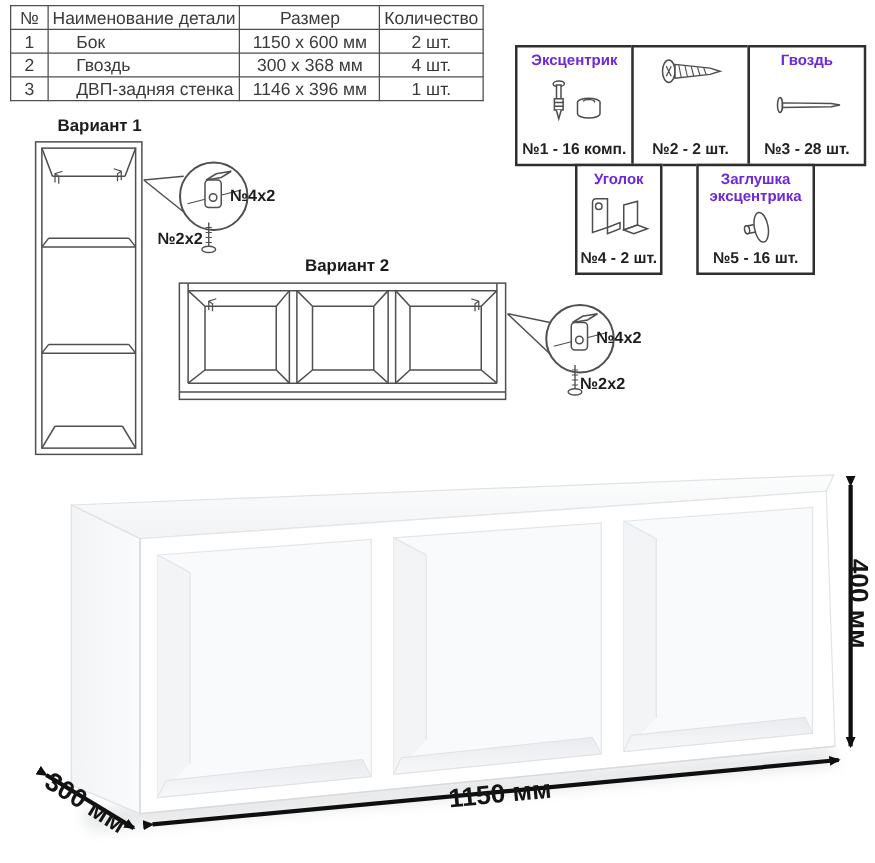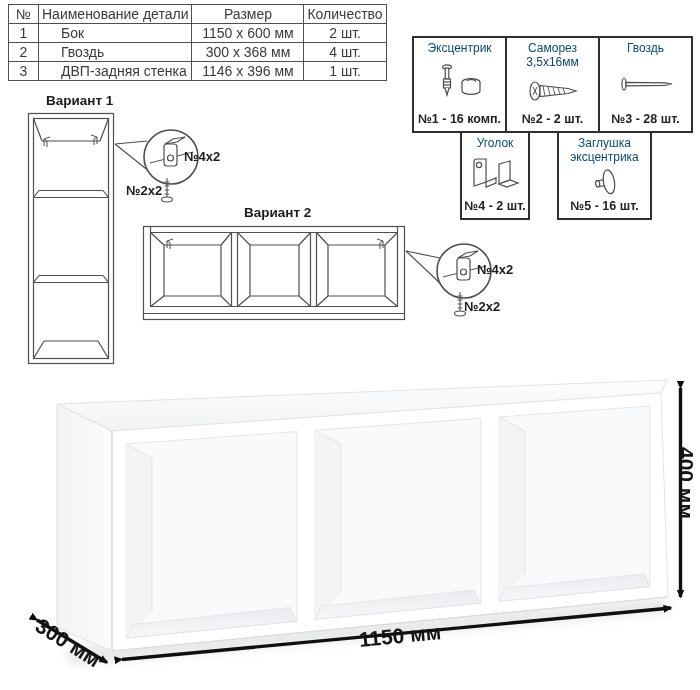--- a/index.html
+++ b/index.html
@@ -12,21 +12,21 @@
   table.parts{border-collapse:collapse;font-size:14px;color:#3a3a3a;table-layout:fixed;}
   table.parts td{border:1px solid #4f4f4f;height:18px;padding:0 3px;text-align:center;
     line-height:1.05;white-space:nowrap;overflow:hidden;}
   table.parts td.name{text-align:left;padding-left:22px;}
   
   .hw-row{position:absolute;display:flex;}
   .hw-cell{box-sizing:border-box;border:2px solid #2f2f2f;background:#fff;
     display:flex;flex-direction:column;align-items:center;justify-content:space-between;
     padding:4px 2px 5px;}
   .hw-cell + .hw-cell{margin-left:-2px;}
-  .hw-title{font-weight:normal;font-size:12px;line-height:1.15;text-align:center;color:#0c4a6e;}
+  .hw-title{font-weight:bold;font-size:12px;line-height:1.15;text-align:center;color:#6d28d9;}
   .hw-qty{font-weight:bold;font-size:12.5px;color:#222;white-space:nowrap;}
   .hw-icon{flex:0 0 auto;}
   
   .lbl{position:absolute;font-weight:bold;font-size:13px;color:#1c1c1c;white-space:nowrap;}
   .vtitle{position:absolute;font-weight:bold;font-size:13.5px;color:#1c1c1c;white-space:nowrap;padding-left:12px;}
   .dim{position:absolute;font-weight:bold;font-size:21px;color:#141414;text-align:center;
     white-space:nowrap;}
   #dim-width{left:330px;top:624px;width:140px;transform:rotate(-5.5deg);}
   #dim-height{left:698px;top:447px;transform-origin:0 0;transform:rotate(90deg);}
   #dim-depth{left:28px;top:631px;width:80px;transform:rotate(32deg);}
@@ -84,21 +84,20 @@
             <line x1="12.5" y1="22" x2="19.5" y2="22"></line>
           <path d="M14 25 L16 32 L18 25"></path>
           <ellipse cx="40" cy="19" rx="9" ry="3.4"></ellipse>
           <path d="M31 19 L31 28 A9 3.4 0 0 0 49 28 L49 19"></path>
           <path d="M35.5 18 A4.5 1.8 0 1 1 44.5 19" fill="none"></path>
         </g>
       </svg>
       <div class="hw-qty">№1 - 16 комп.</div>
     </div>
     <div class="hw-cell" style="width:95px;">
-      <div class="hw-title" style="max-width:72px;">Саморез 3,5х16мм</div>
       <svg class="hw-icon" width="58" height="30" viewBox="0 0 58 30">
         <g stroke="#4d4d4d" stroke-width="1.2" fill="#fff">
           <ellipse cx="11" cy="15" rx="5" ry="9"></ellipse>
           <path d="M9 11 L13 19 M13 11 L9 19" stroke-width="1"></path>
           <path d="M16 9.5 L44 12.5 L52 15 L44 17.5 L16 20.5 Z"></path>
           <path d="M19 10 L21 20 M24 10.6 L26 19.6 M29 11.2 L31 19 M34 11.8 L36 18.4 M39 12.3 L41 17.8" stroke-width="0.9"></path>
         </g>
       </svg>
       <div class="hw-qty">№2 - 2 шт.</div>
     </div>

